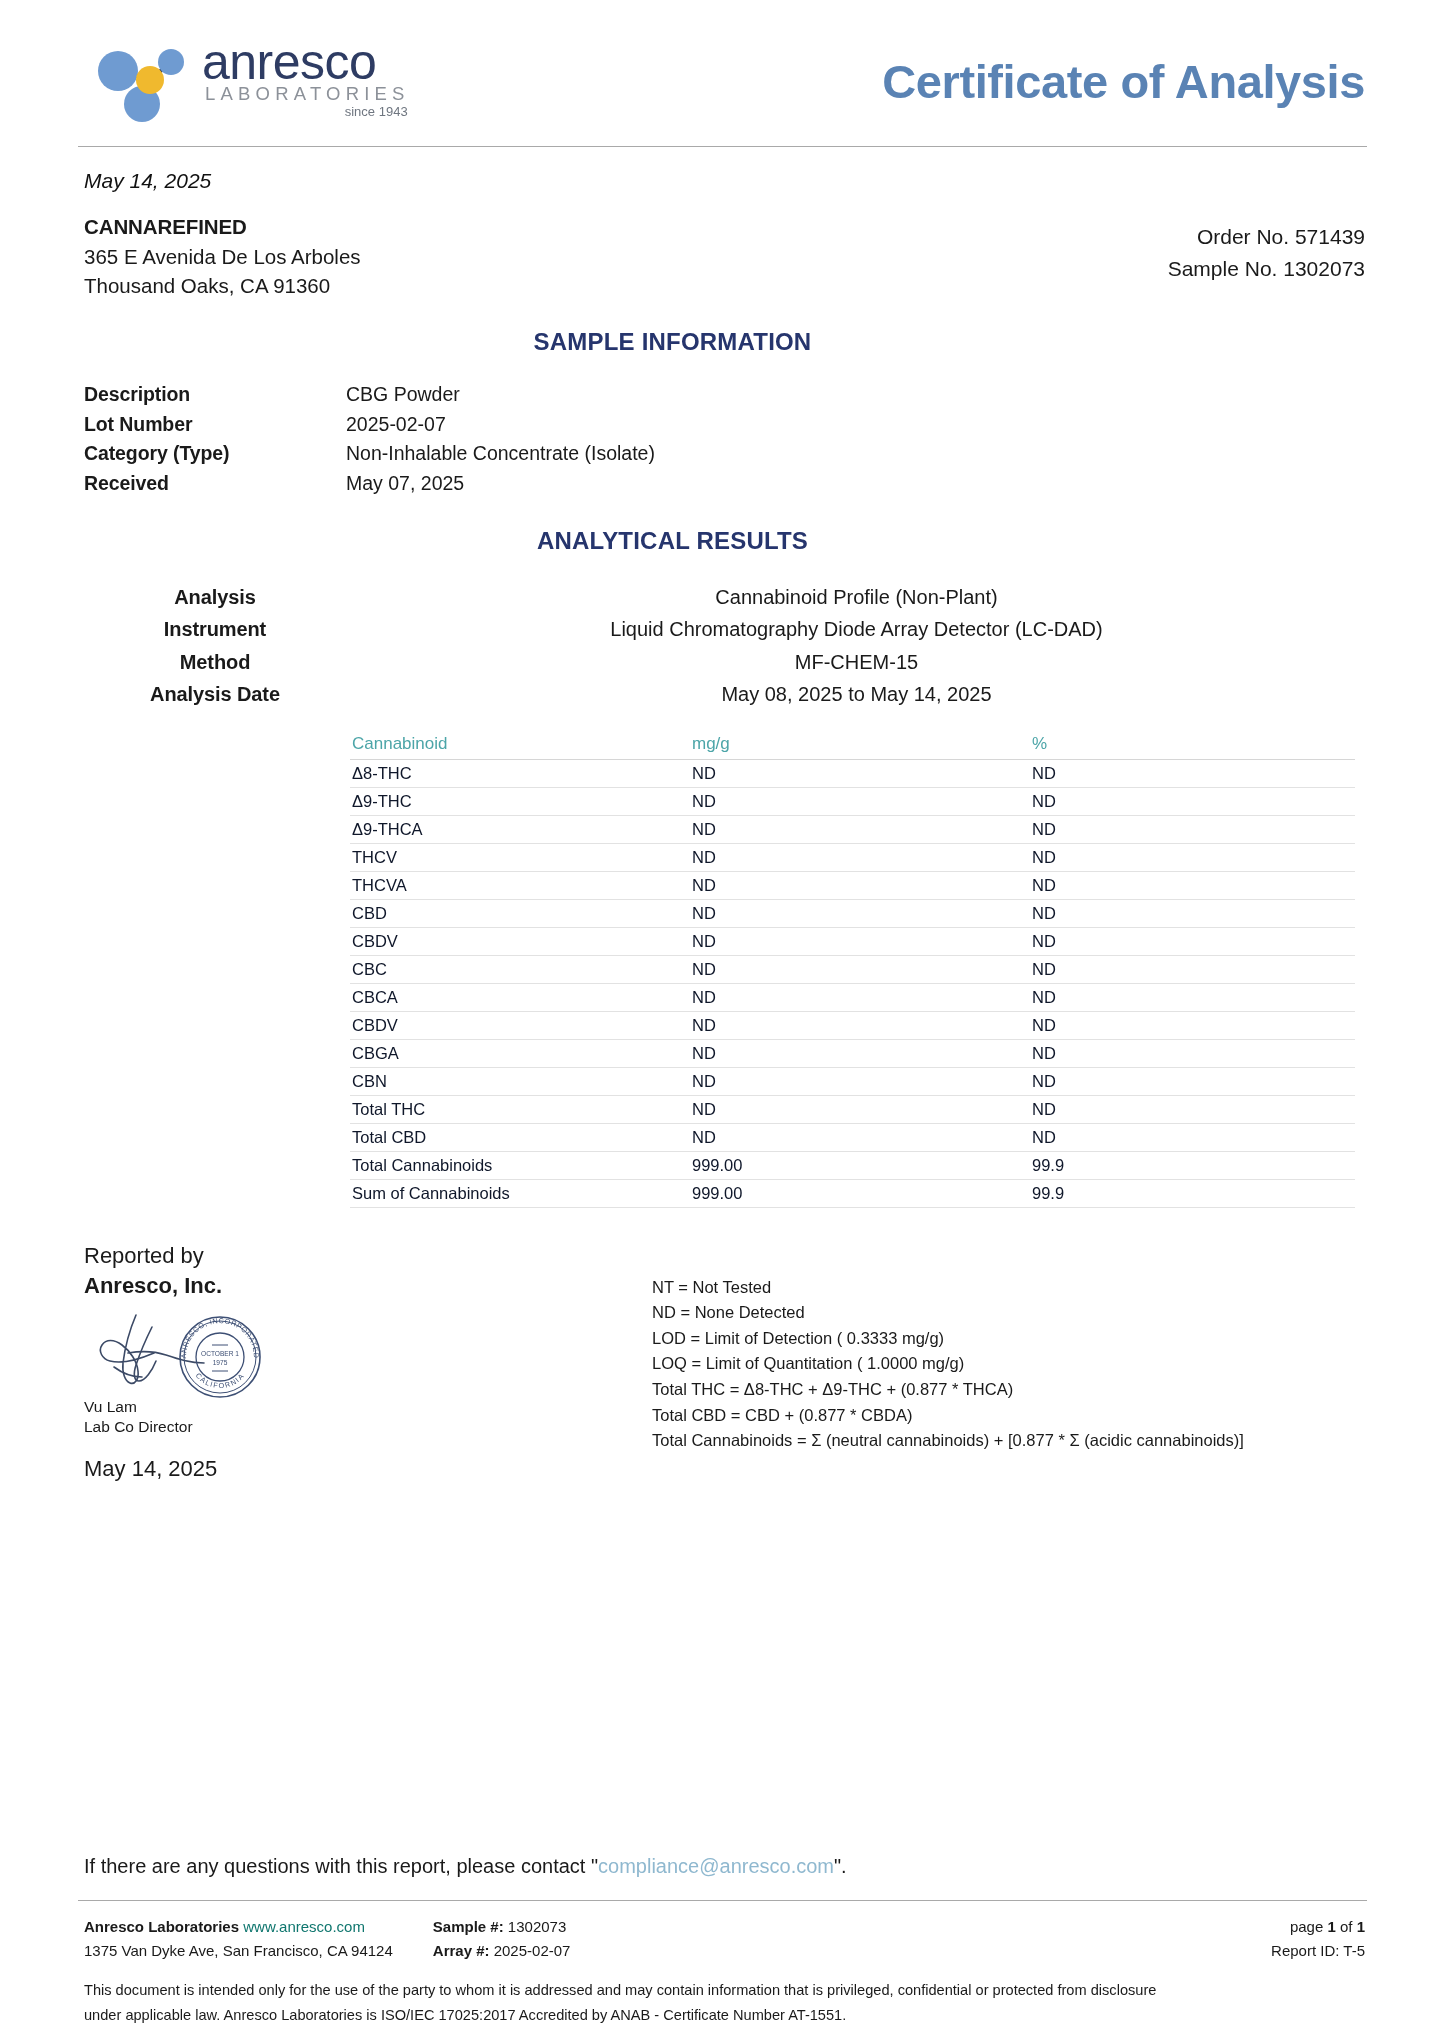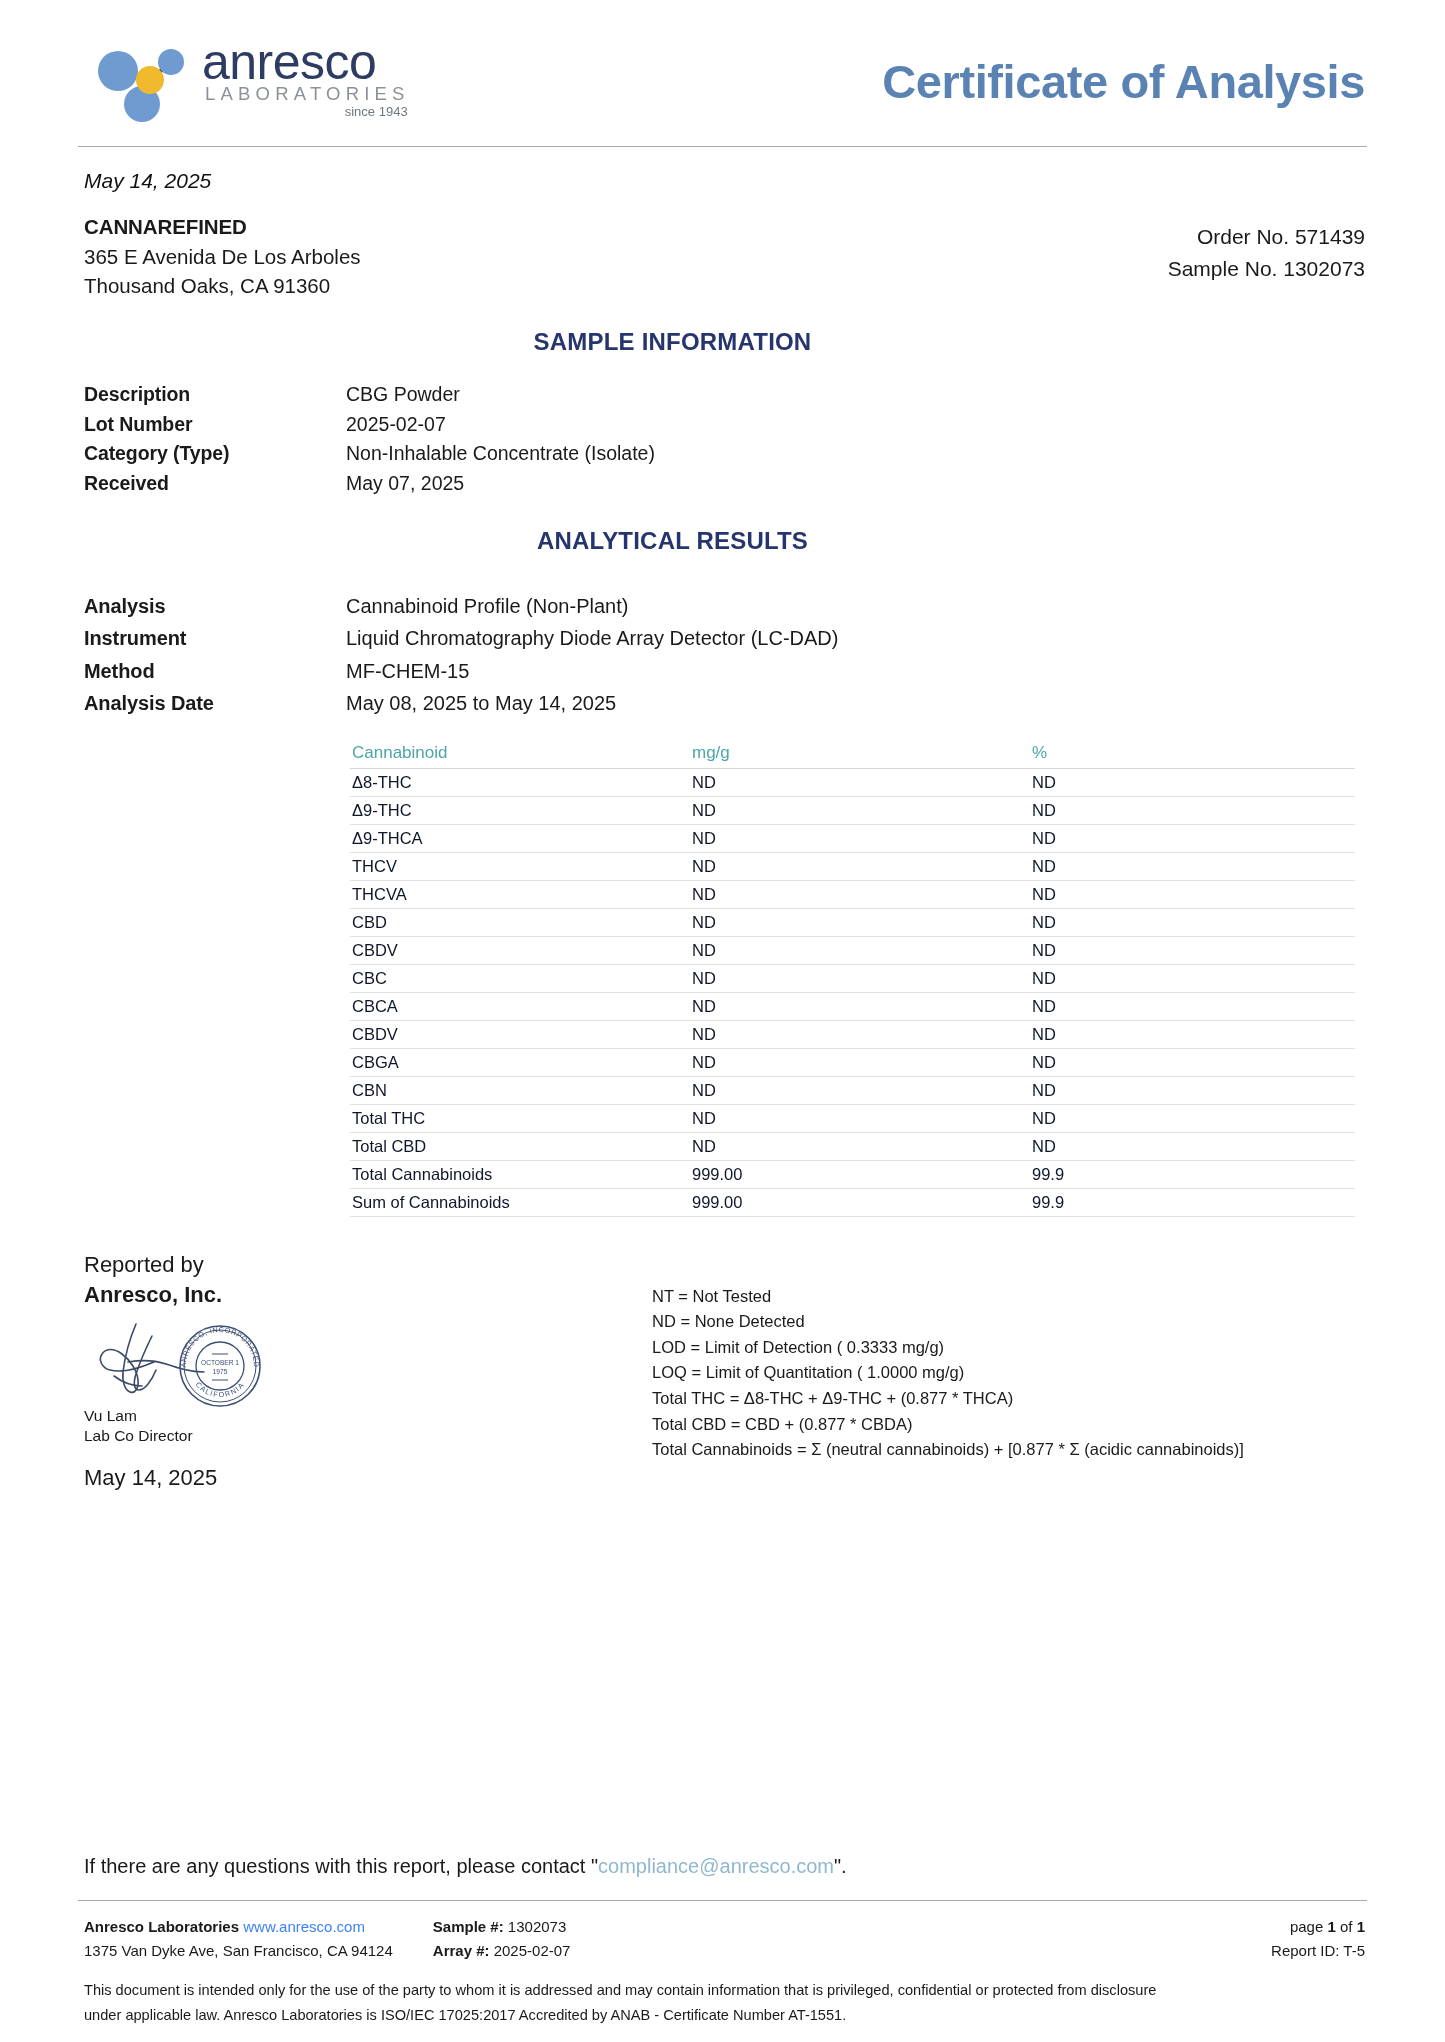--- a/index.html
+++ b/index.html
@@ -125,21 +125,21 @@
   }
   .info-row { display: flex; line-height: 1.52; }
   .info-label {
     width: 262px;
     flex: 0 0 262px;
     font-weight: bold;
     letter-spacing: -0.1px;
   }
   .info-value { flex: 1 1 auto; }
 
-  .info-table.analysis { margin-top: 35px; font-size: 20px; }
+  .info-table.analysis { margin-top: 26px; font-size: 20px; text-align: center; }
   .info-table.analysis .info-row { line-height: 1.62; }
 
   
   .canna-wrap {
     margin-top: 24px;
     margin-left: 272px;
     margin-right: 12px;
   }
   table.canna {
     width: 100%;
@@ -219,21 +219,21 @@
     top: 1915px;
     display: flex;
     justify-content: space-between;
     font-size: 15px;
     line-height: 1.62;
   }
   .fc-left { flex: 0 0 auto; padding-left: 6px; }
   .fc-mid { flex: 0 0 auto; margin-left: 40px; }
   .fc-right { flex: 0 0 auto; text-align: right; margin-left: auto; padding-right: 2px; }
   .fc-left b, .fc-mid b, .fc-right b { font-weight: bold; }
-  .www { color: #3b82f6; }
+  .www { color: #0f766e; }
   .disclaimer {
     position: absolute;
     left: 78px;
     right: 78px;
     top: 1978px;
     font-size: 14.6px;
     line-height: 1.72;
     padding-left: 6px;
   }
 </style>

